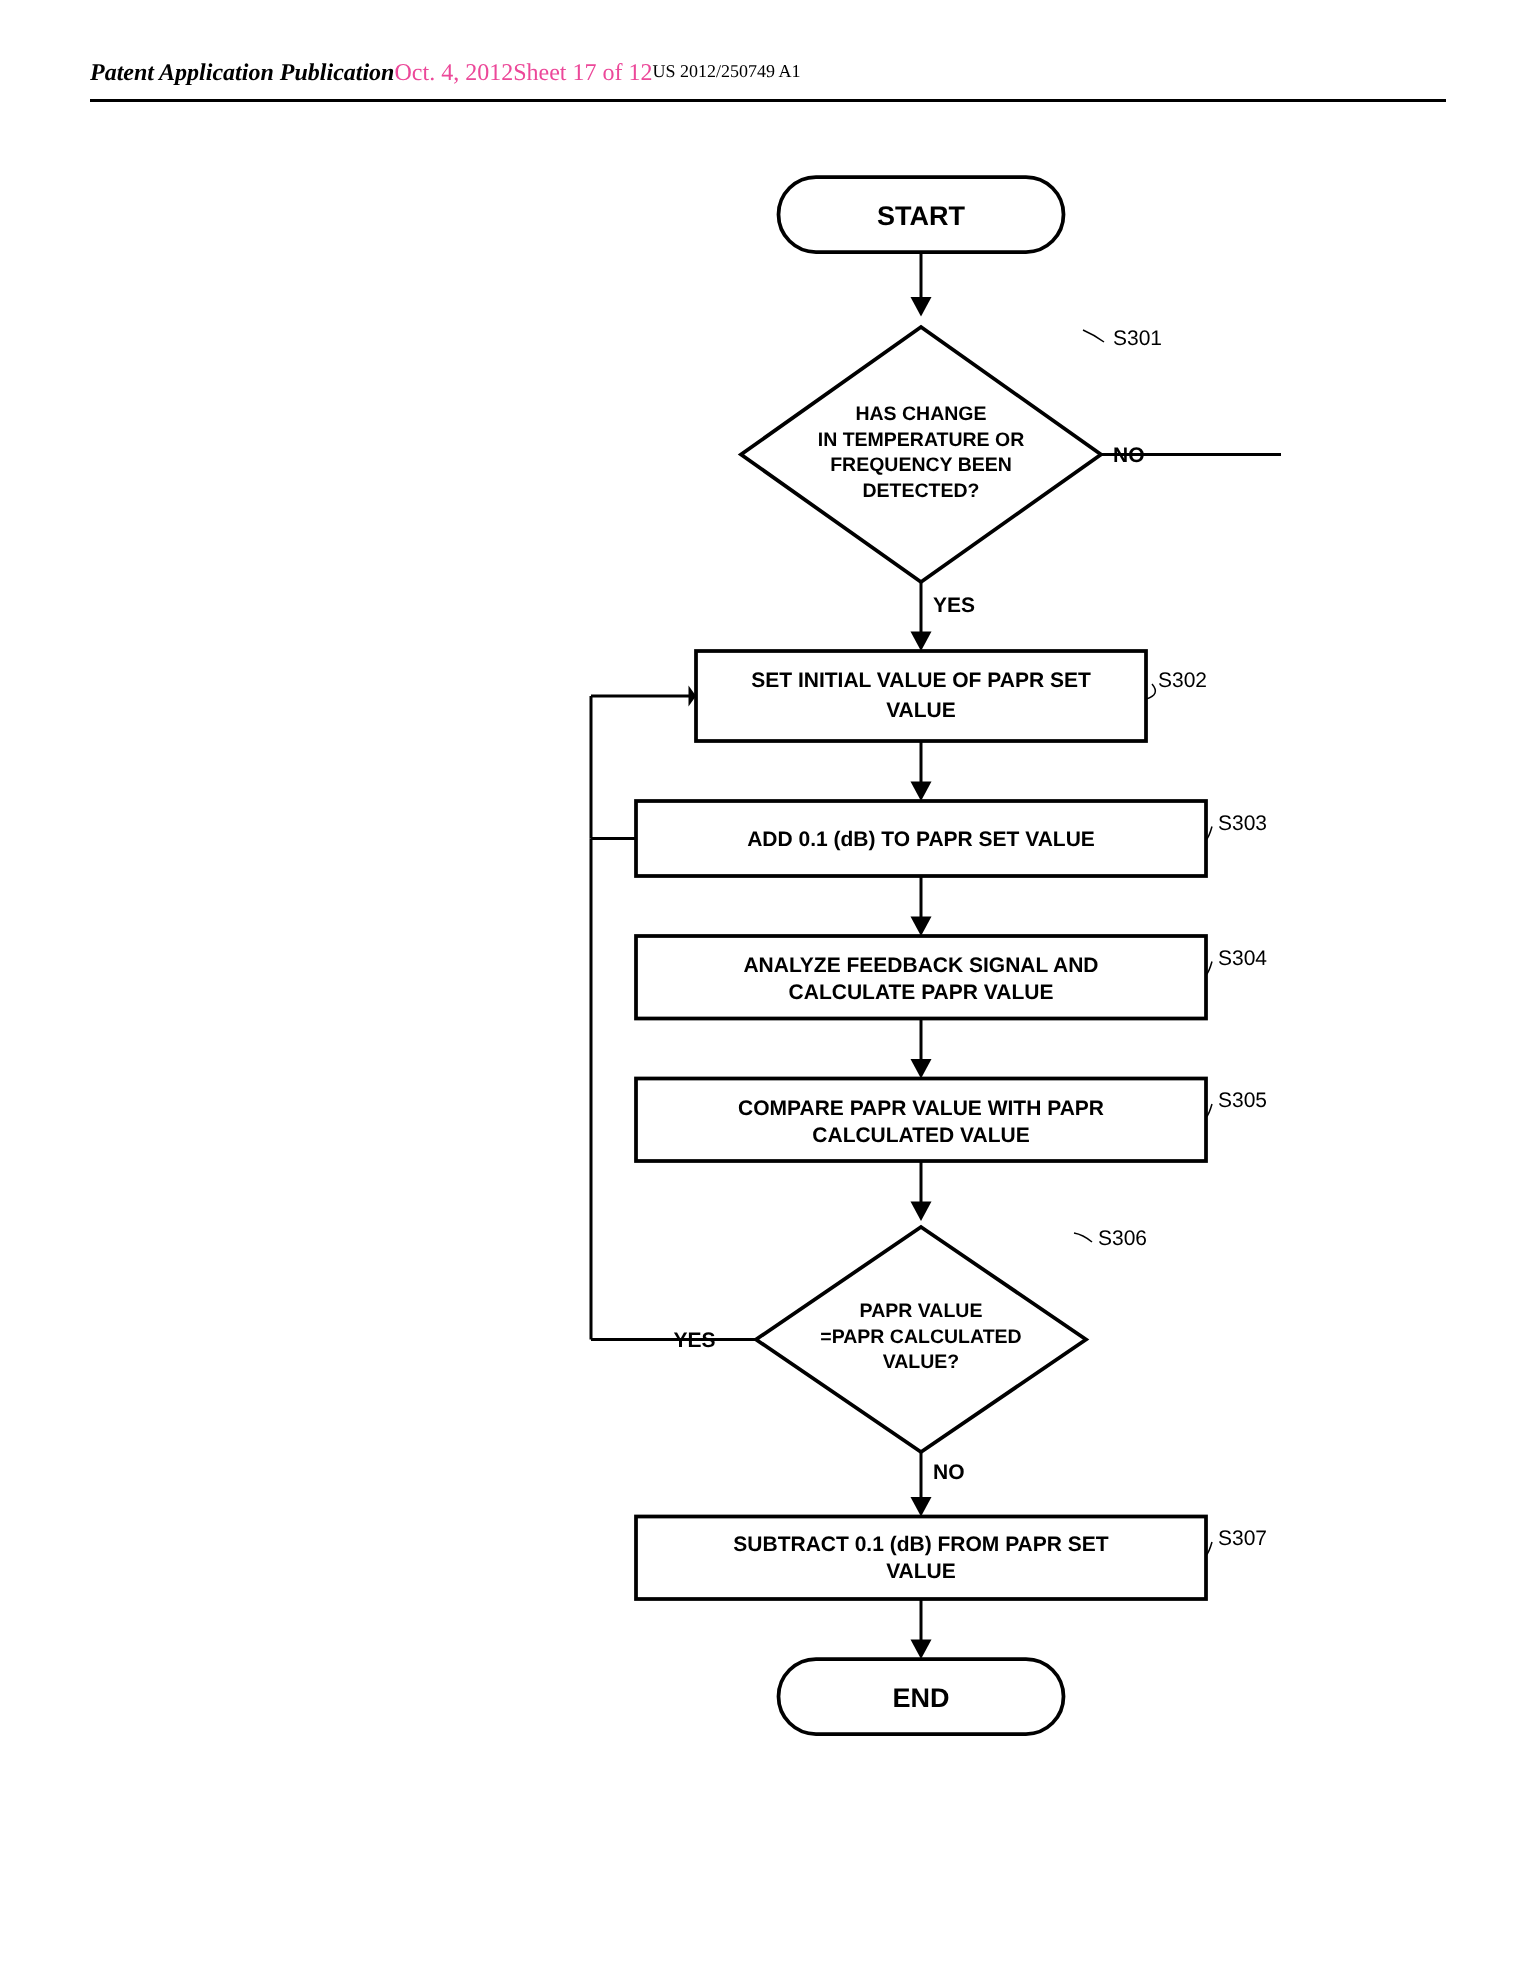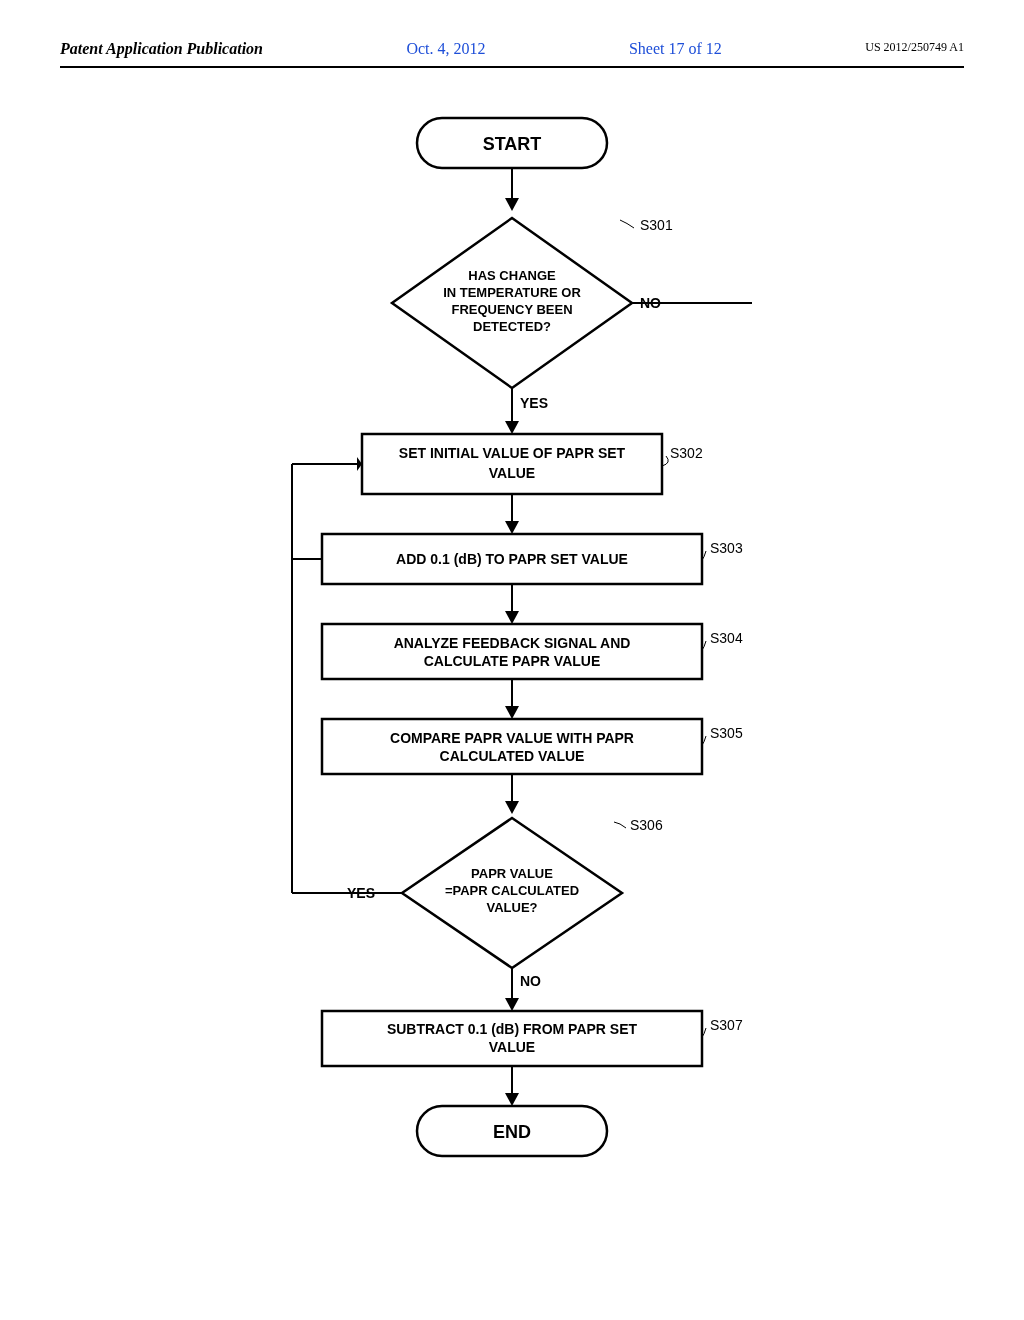--- a/index.html
+++ b/index.html
@@ -15,35 +15,35 @@
     .page {
       width: 1024px;
       min-height: 1320px;
       background: #fff;
       padding: 40px 60px;
     }
 
     
     .header {
       display: flex;
-      justify-content: space-between;
+      justify-content: flex-start;
       align-items: flex-start;
       border-bottom: 2px solid #000;
       padding-bottom: 8px;
       margin-bottom: 40px;
     }
     .header-left {
       font-size: 16px;
       font-weight: bold;
       font-style: italic;
       color: #000;
     }
     .header-center {
       font-size: 16px;
-      color: #1d4ed8;
+      color: #ec4899;
       text-align: center;
     }
     .header-right {
       font-size: 12px;
       color: #000;
     }
 
     
     .fig-title {
       text-align: center;
@@ -60,21 +60,21 @@
 <div class="page">
 
   <div class="header">
     <div class="header-left">Patent Application Publication</div>
     <div class="header-center">Oct. 4, 2012</div>
     <div class="header-center">Sheet 17 of 12</div>
     <div class="header-right">US 2012/250749 A1</div>
   </div>
 
 
-  <div style="display:flex; justify-content:center;">
+  <div style="display:flex; justify-content:flex-end;">
   <svg width="700" height="1050" viewBox="0 0 700 1050" xmlns="http://www.w3.org/2000/svg">
 
     <rect x="255" y="10" width="190" height="50" rx="25" ry="25" fill="white" stroke="black" stroke-width="2.5"></rect>
     <text x="350" y="42" text-anchor="middle" font-family="Arial, sans-serif" font-size="18" font-weight="bold">START</text>
 
     <line x1="350" y1="60" x2="350" y2="95" stroke="black" stroke-width="2"></line>
     <polygon points="343,90 350,103 357,90" fill="black"></polygon>
 
     <polygon points="350,110 470,195 350,280 230,195" fill="white" stroke="black" stroke-width="2.5"></polygon>
     <text x="350" y="172" text-anchor="middle" font-family="Arial, sans-serif" font-size="13" font-weight="bold">HAS CHANGE</text>

